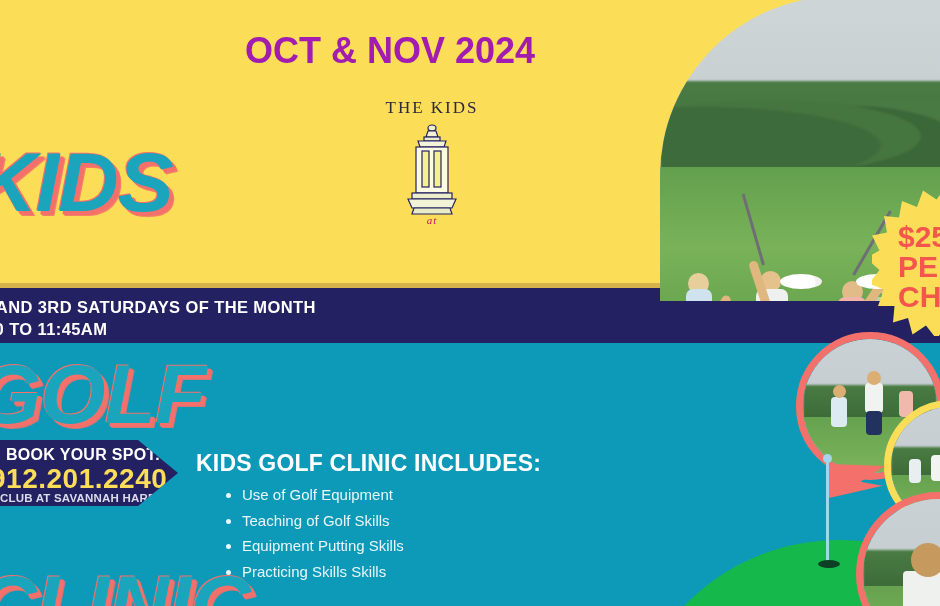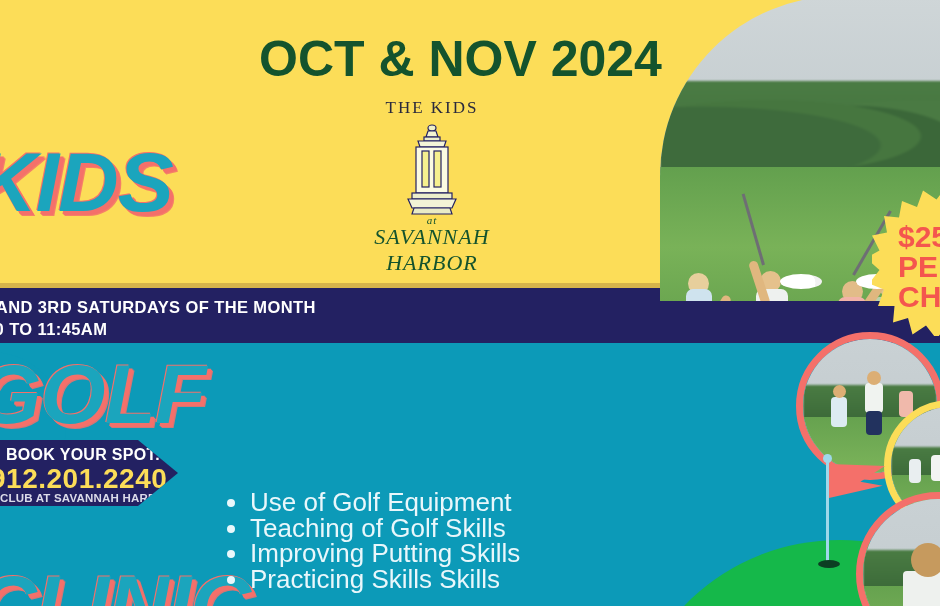--- a/index.html
+++ b/index.html
@@ -33,32 +33,32 @@
        3px 3px 0 #f4706a,
        4px 4px 0 #f4706a,
       -1px -1px 0 #f4706a,
        5px 5px 0 rgba(244,112,106,.85);
     white-space:pre;
   }
   .headline span{display:block;}
 
   
   .date{
-    position:absolute;left:259px;top:30px;
-    font-size:50px;font-weight:bold;color:#14532d;letter-spacing:0px;
+    position:absolute;left:245px;top:30px;
+    font-size:36px;font-weight:bold;color:#a21caf;letter-spacing:0px;
     white-space:nowrap;
   }
 
   
   .logo{position:absolute;left:352px;top:98px;width:160px;height:160px;text-align:center;}
   .logo-top{font-family:"Liberation Serif",serif;font-size:17px;letter-spacing:2px;color:#2a2a3d;}
   .logo-art{position:relative;width:100%;height:100px;margin-top:2px;}
   .logo-bottom{
     font-family:"Liberation Serif",serif;font-style:italic;
-    font-size:22px;color:#14532d;letter-spacing:1px;margin-top:-4px;
+    font-size:22px;color:#be185d;letter-spacing:1px;margin-top:-4px;
   }
   .logo-at{font-size:11px;display:block;line-height:8px;}
 
   
   .schedule{
     position:absolute;left:-40px;top:296px;color:#ffffff;
     font-size:16.5px;font-weight:bold;letter-spacing:.4px;line-height:22px;
     white-space:nowrap;
   }
 
@@ -66,22 +66,22 @@
   .ages{
     position:absolute;left:193px;top:360px;
     color:#fcdd58;font-size:38px;font-weight:bold;line-height:40px;
     white-space:pre-line;letter-spacing:-.2px;
   }
   .includes{
     position:absolute;left:196px;top:450px;
     color:#ffffff;font-size:23px;font-weight:bold;letter-spacing:.2px;white-space:nowrap;
   }
   .bullets{
-    position:absolute;left:222px;top:482px;margin:8px;padding:0 0 0 20px;
-    color:#e9f7fb;font-size:26px;line-height:25.5px;list-style:disc;
+    position:absolute;left:222px;top:482px;margin:0;padding:0 0 0 20px;
+    color:#e9f7fb;font-size:15px;line-height:25.5px;list-style:disc;
   }
   .bullets li{margin:0;padding:0;}
 
   
   .book-banner{
     position:absolute;left:-90px;top:440px;width:268px;height:66px;
     background:#232162;
     clip-path:polygon(0 0, 228px 0, 268px 33px, 228px 66px, 0 66px);
     color:#ffffff;
   }
@@ -195,33 +195,33 @@
           <rect x="70" y="31" width="7" height="36" fill="#f6f08f"></rect>
           <rect x="82" y="31" width="7" height="36" fill="#f6f08f"></rect>
           <rect x="60" y="73" width="40" height="6" fill="#eceecb"></rect>
           <path d="M56 79 L104 79 L100 88 L60 88 Z" fill="#f2f3d6"></path>
           <path d="M62 88 L98 88 L100 94 L60 94 Z" fill="#e9ebc6"></path>
         </g>
       </svg>
     </div>
     <div class="logo-bottom">
       <span class="logo-at">at</span>
-      <span>SAVANNAH HARBOR</span>
     </div>
   </div>
 
   <div class="schedule">
     <div>1ST AND 3RD SATURDAYS OF THE MONTH</div>
     <div>10:00 TO 11:45AM</div>
   </div>
 
+  <div class="includes">KIDS GOLF CLINIC INCLUDES:</div>
   <ul class="bullets">
     <li>Use of Golf Equipment</li>
     <li>Teaching of Golf Skills</li>
-    <li>Improving Putting Skills</li>
+    <li>Equipment Putting Skills</li>
     <li>Practicing Skills Skills</li>
   </ul>
 
   <div class="book-banner">
     <div class="book-title">BOOK YOUR SPOT:</div>
     <div class="book-phone">912.201.2240</div>
     <div class="book-sub">CLUB AT SAVANNAH HARBOR</div>
   </div>
 
   <div class="hero">

